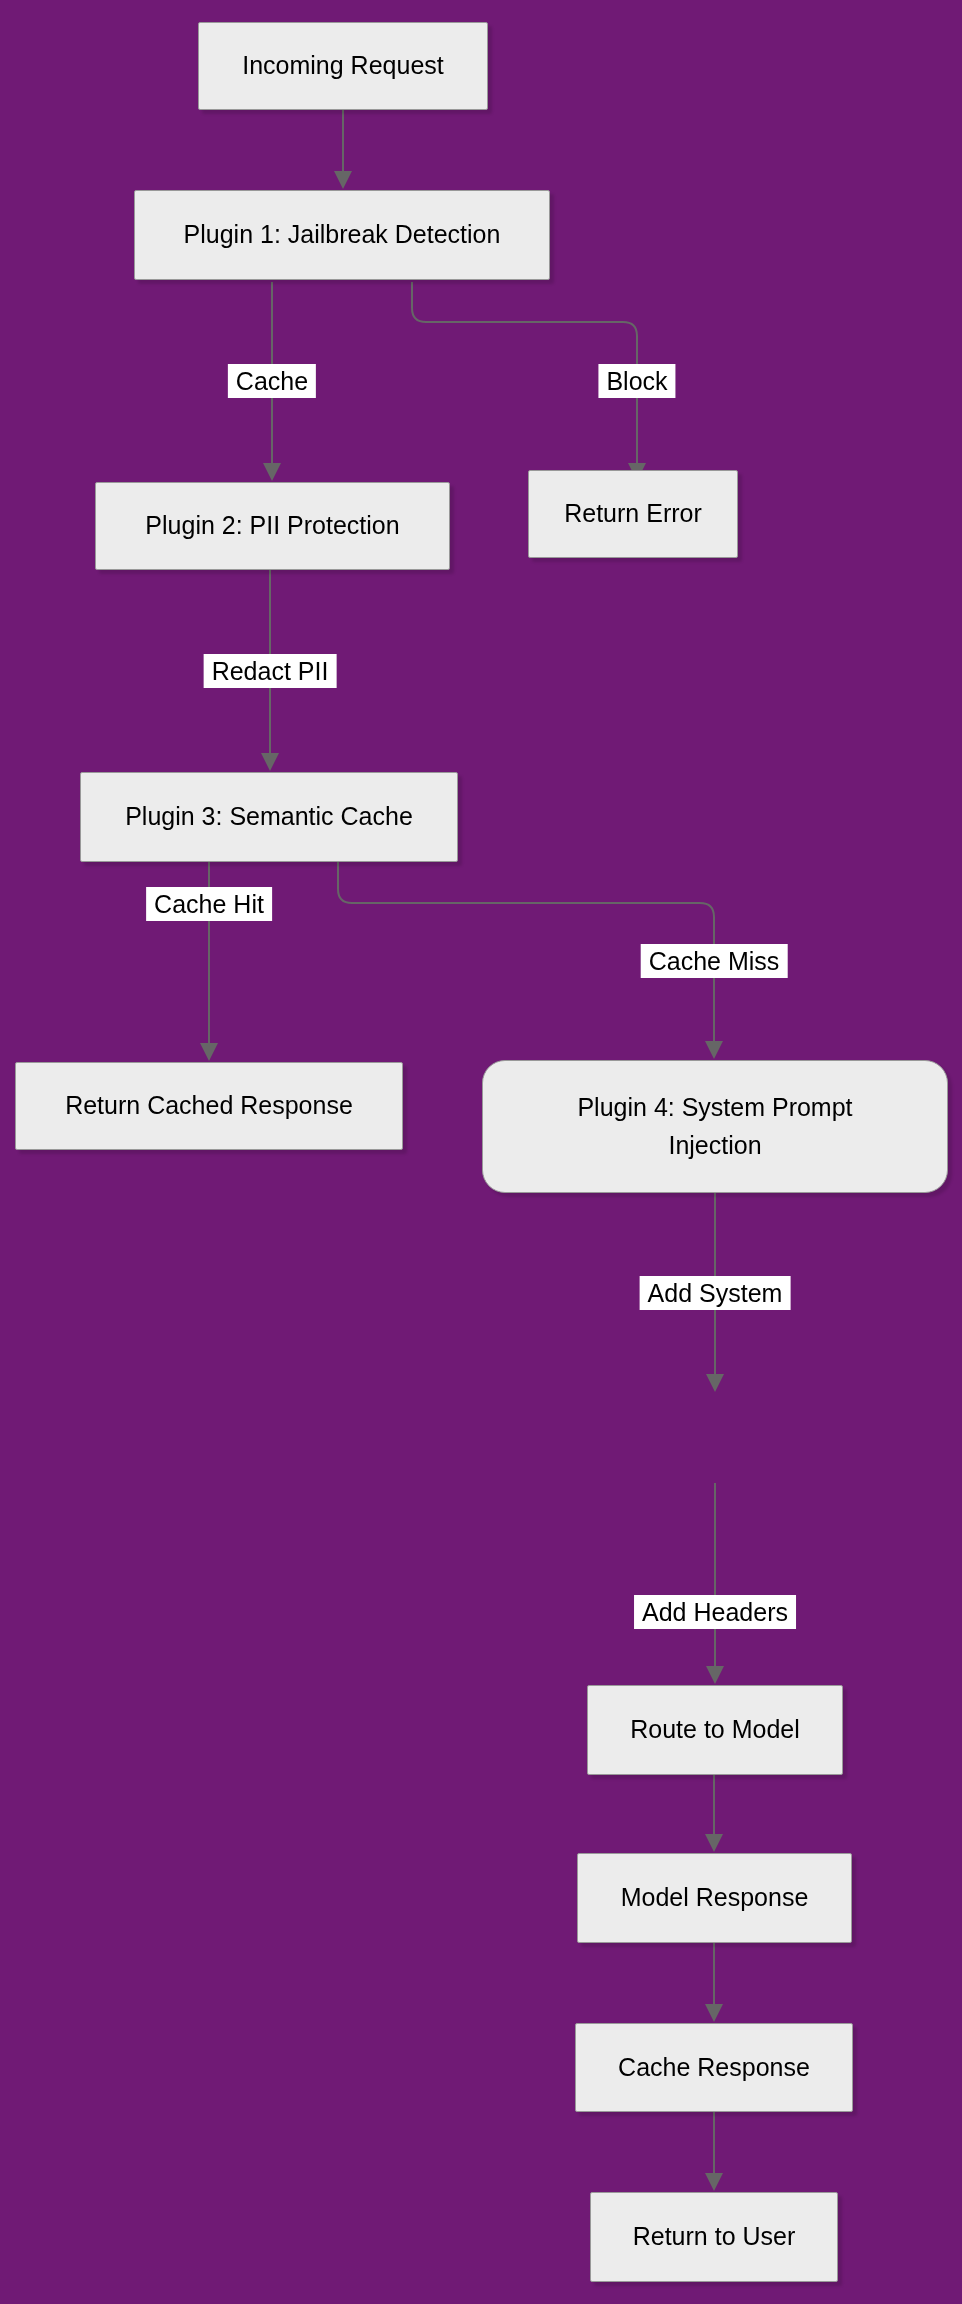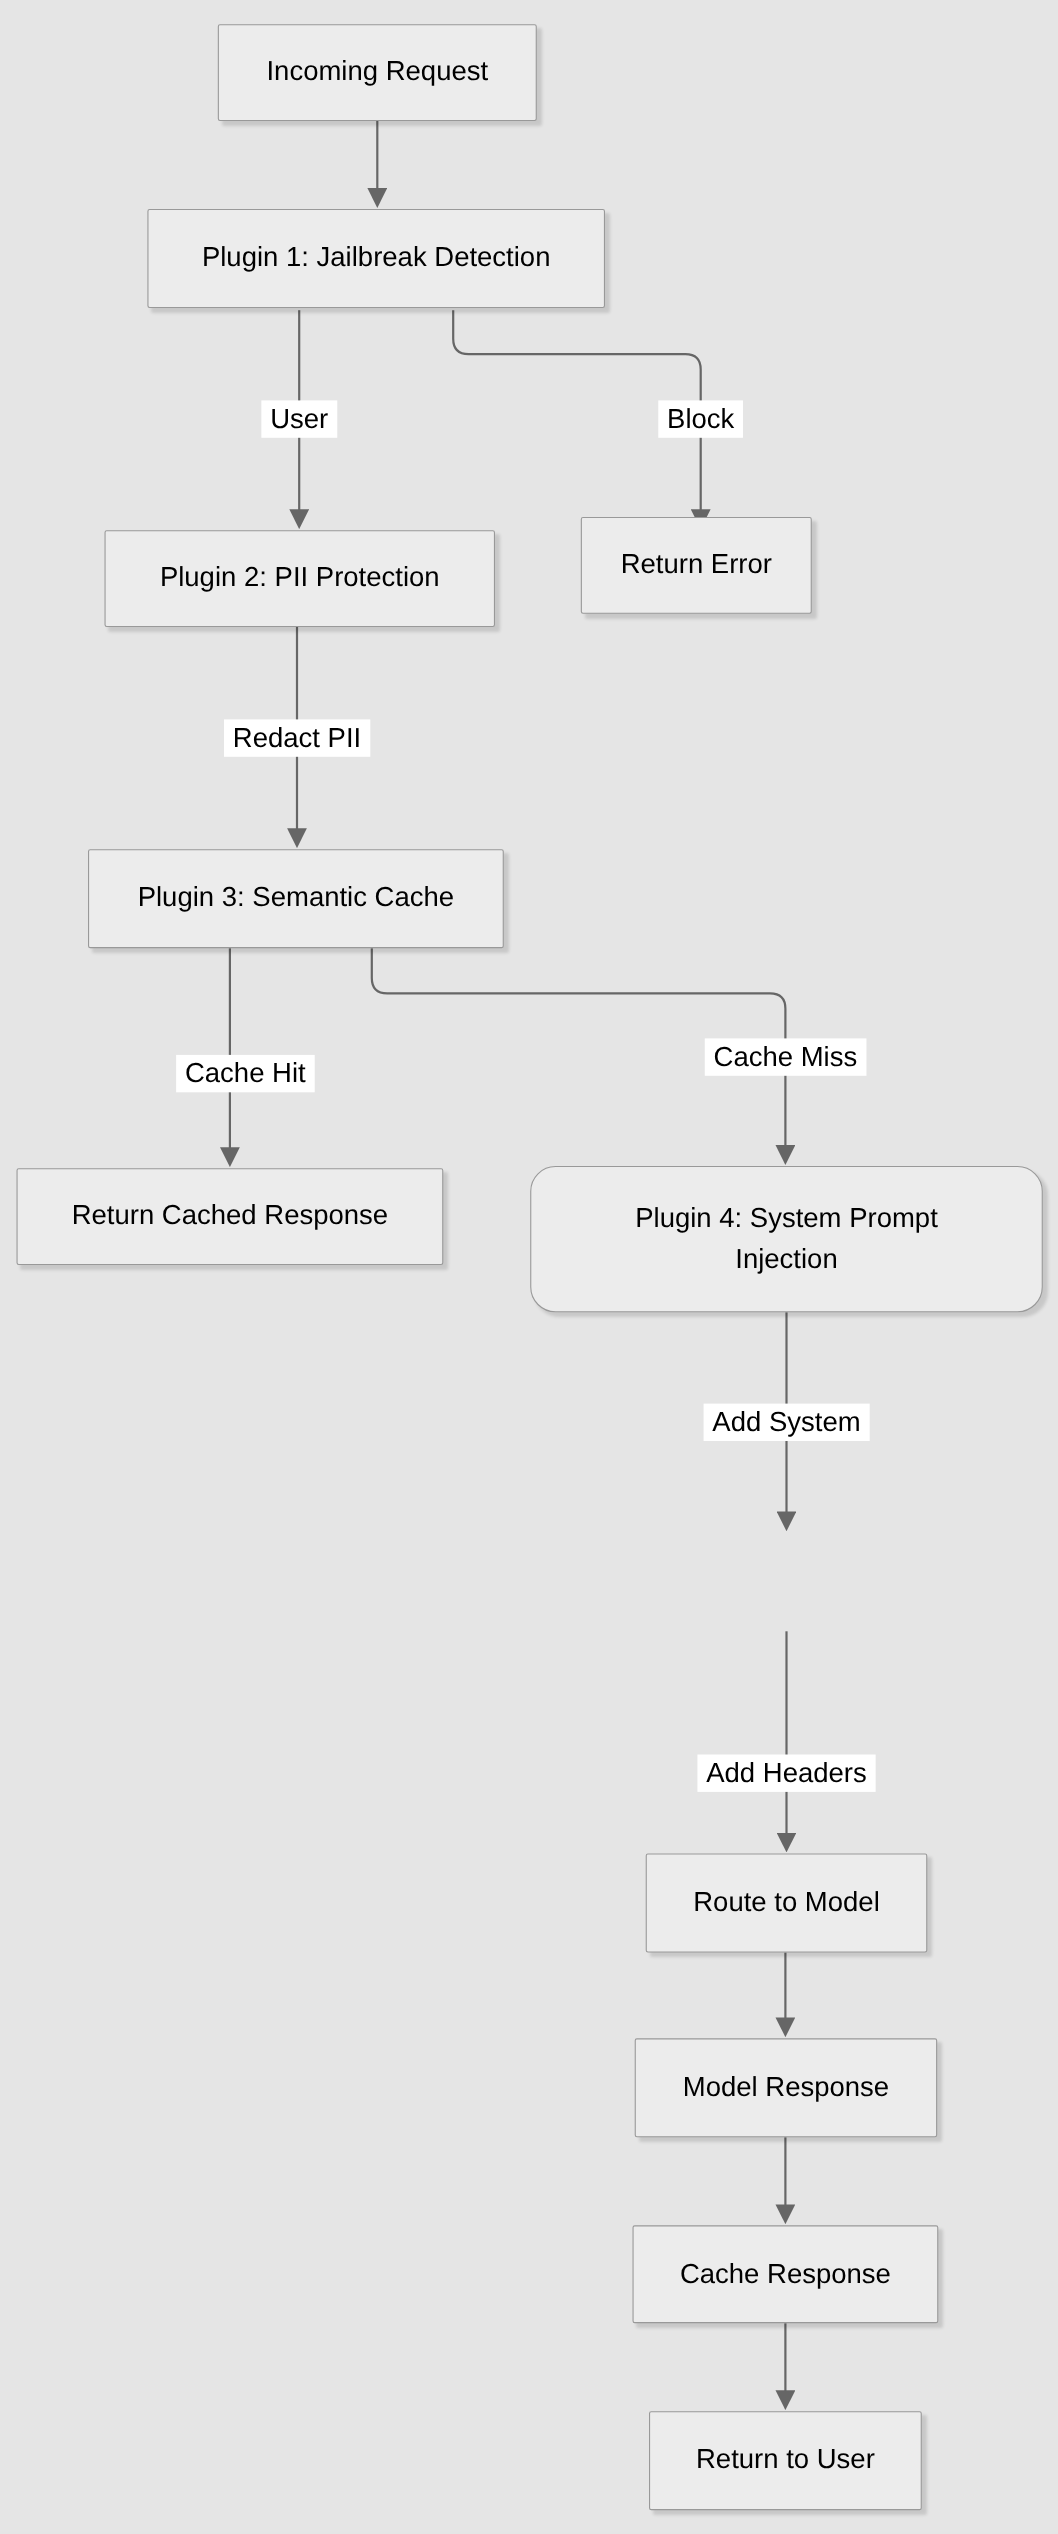--- a/index.html
+++ b/index.html
@@ -4,21 +4,21 @@
 <style>
   html, body {
     margin: 0;
     padding: 0;
     background: #ffffff;
   }
   .canvas {
     position: relative;
     width: 962px;
     height: 2304px;
-    background: #e5e5e5;
+    background: #701a75;
     font-family: "Liberation Sans", sans-serif;
     overflow: hidden;
   }
   .edges-layer {
     position: absolute;
     left: 0;
     top: 0;
     width: 962px;
     height: 2304px;
   }
@@ -122,21 +122,21 @@
   </div>
 
   <div class="node" style="left:590px; top:2192px; width:248px; height:90px;">
     <span class="node-label">Return to User</span>
   </div>
 
   <div class="node" style="left:575px; top:2023px; width:278px; height:89px;">
     <span class="node-label">Cache Response</span>
   </div>
 
-  <div class="edge-label" style="left:272px; top:381px;">User</div>
+  <div class="edge-label" style="left:272px; top:381px;">Cache</div>
   <div class="edge-label" style="left:637px; top:381px;">Block</div>
   <div class="edge-label" style="left:270px; top:671px;">Redact PII</div>
-  <div class="edge-label" style="left:209px; top:976px;margin-left:14px;">Cache Hit</div>
+  <div class="edge-label" style="left:209px; top:904px;">Cache Hit</div>
   <div class="edge-label" style="left:714px; top:961px;">Cache Miss</div>
   <div class="edge-label" style="left:715px; top:1293px;">Add System</div>
   <div class="edge-label" style="left:715px; top:1584px;margin-top:28px;">Add Headers</div>
 
 </div>
 
 </body></html>

